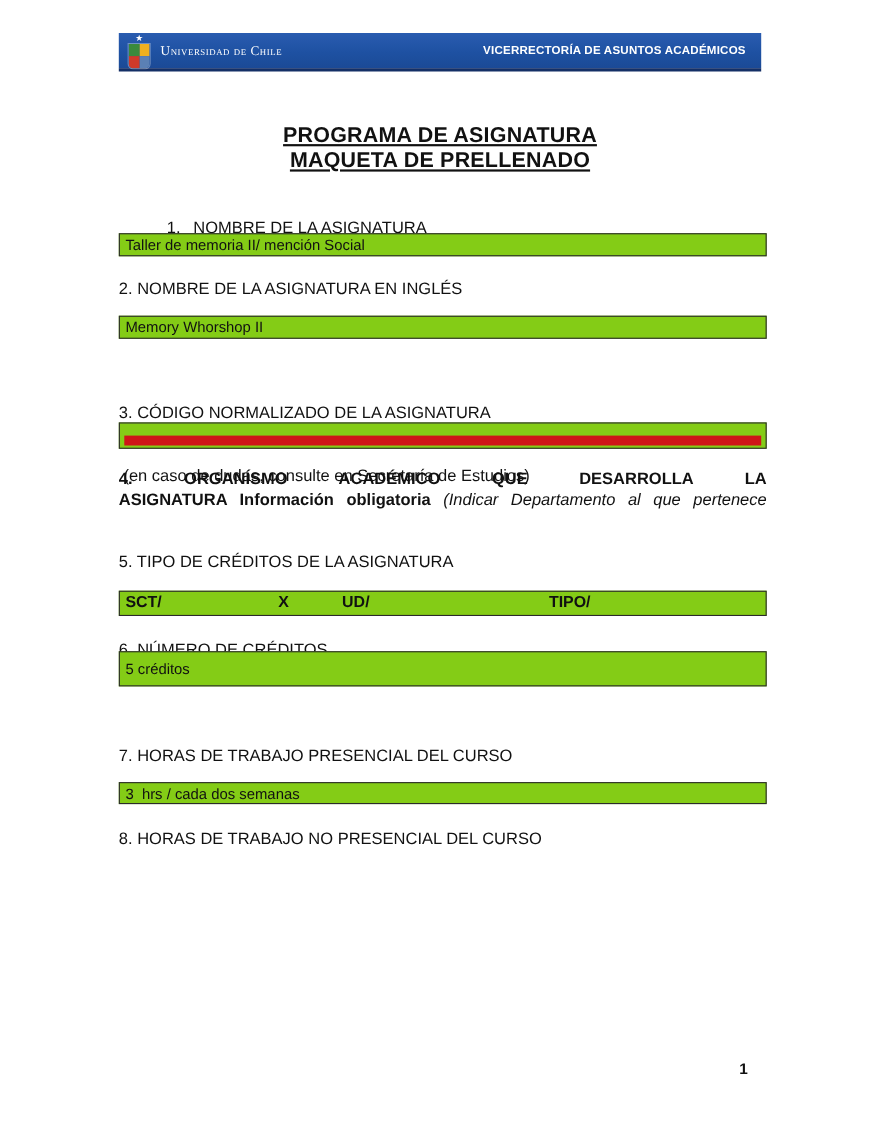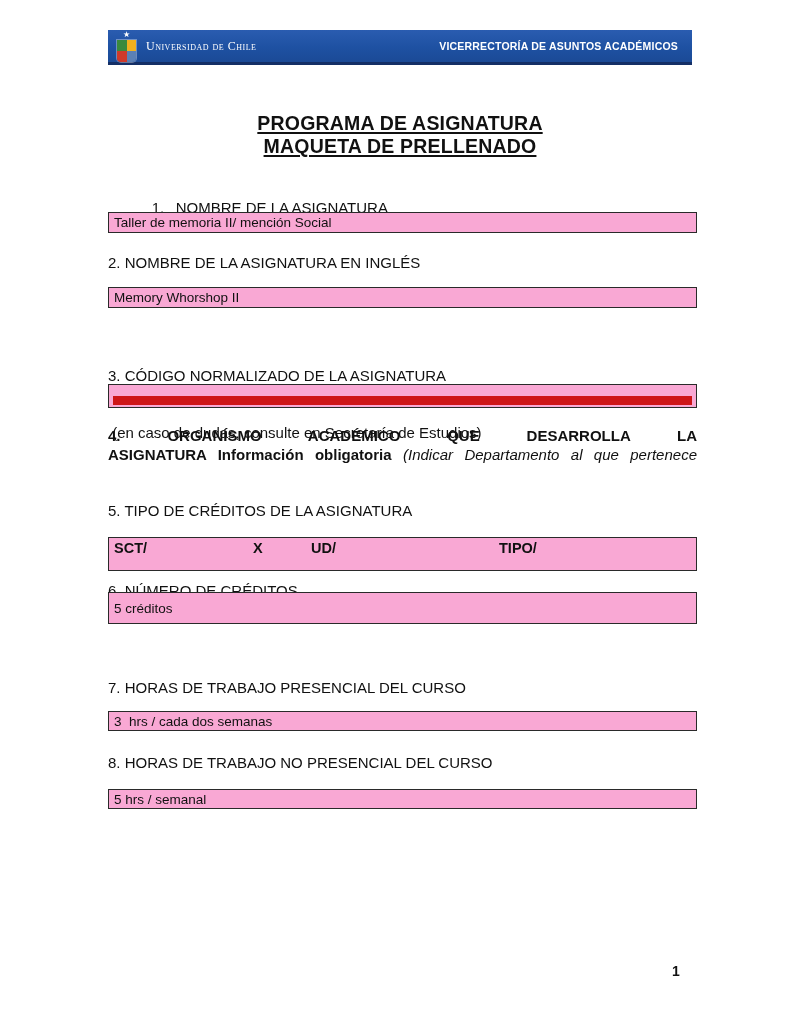--- a/index.html
+++ b/index.html
@@ -108,39 +108,39 @@
   .h1-row .h-num { display: inline-block; min-width: 24px; }
 
   
   .fieldbox {
     position: absolute;
     left: 108px;
     width: 589px;
     height: 21px;
     border: 1.5px solid #2a2a2a;
     box-sizing: border-box;
-    background: #f9a8d4;
+    background: #84cc16;
     font-size: 13.5px;
     display: flex;
     align-items: center;
     padding-left: 5px;
   }
   .fieldbox .value { white-space: pre; }
 
   
   .fieldbox.code-box { height: 24px; padding: 0; display: block; }
   .red-bar {
     position: absolute;
     left: 4px; right: 4px; bottom: 2px;
     height: 9px;
     background: #ce1518;
   }
 
   
-  .fieldbox.credit-box { height: 34px; padding: 0; display: block; }
+  .fieldbox.credit-box { height: 23px; padding: 0; display: block; }
   .credit-box span {
     position: absolute;
     top: 2px;
     font-size: 14.5px;
     font-weight: bold;
     line-height: 17px;
   }
 
   
   .para4 {
@@ -241,19 +241,16 @@
   <div class="fieldbox" style="top:592px; height:32px">
     <span class="value">5 créditos</span>
   </div>
 
   <div class="heading" style="top:678px">7. HORAS DE TRABAJO PRESENCIAL DEL CURSO</div>
   <div class="fieldbox" style="top:711px; height:20px">
     <span class="value">3  hrs / cada dos semanas</span>
   </div>
 
   <div class="heading" style="top:753px">8. HORAS DE TRABAJO NO PRESENCIAL DEL CURSO</div>
-  <div class="fieldbox" style="top:789px; height:20px">
-    <span class="value">5 hrs / semanal</span>
-  </div>
 
   <div class="page-number">1</div>
 
 </div>
 
 </body></html>

